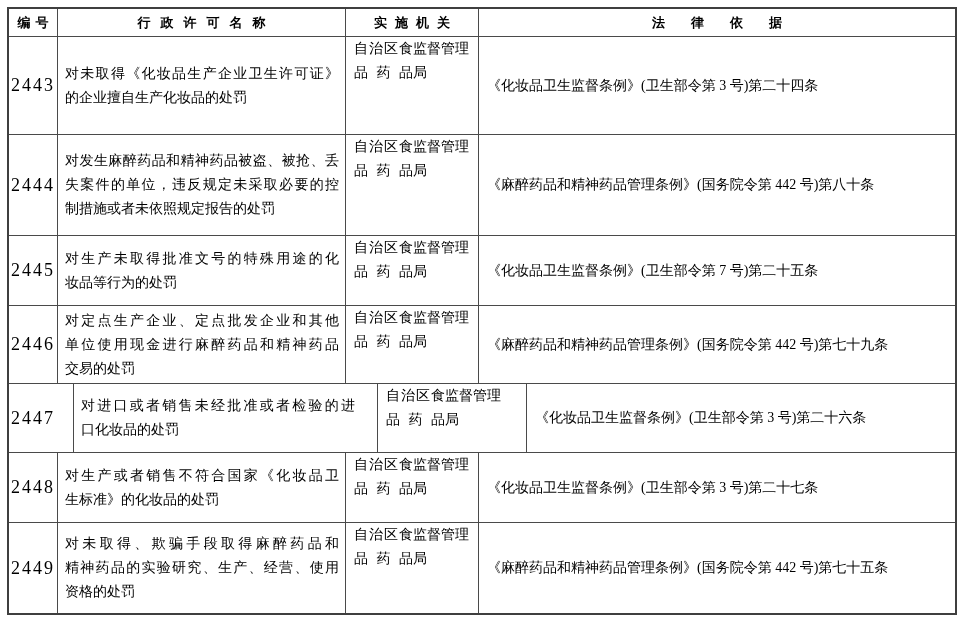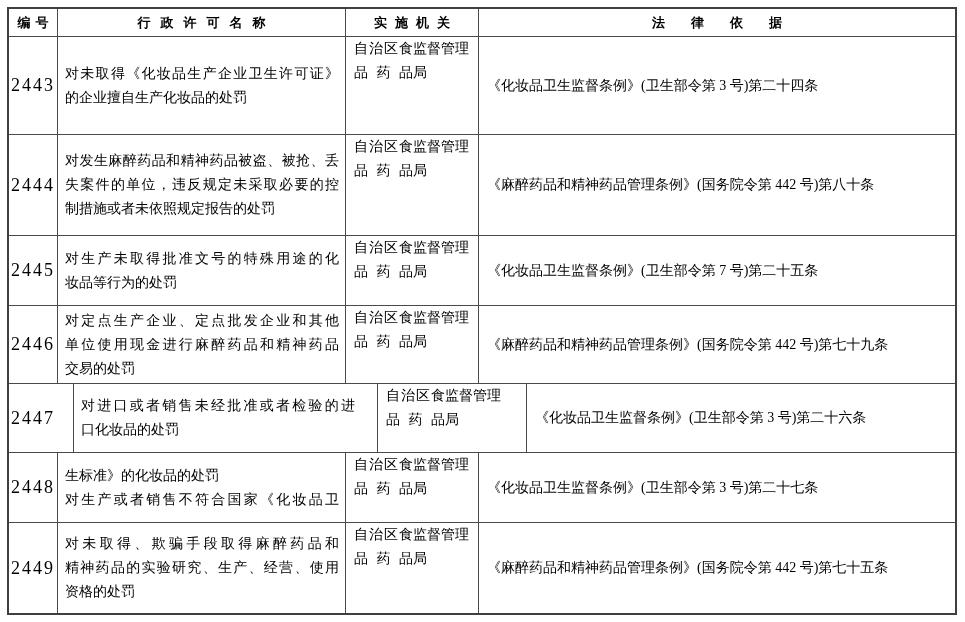--- a/index.html
+++ b/index.html
@@ -159,22 +159,22 @@
     <div class="cell bl c-agency">
         <div class="line fill">自治区食品药品</div>
         <div class="line">监督管理局</div>
       </div>
     <div class="cell bl c-legal">《化妆品卫生监督条例》(卫生部令第 3 号)第二十六条</div>
   </div>
 
   <div class="row data r5">
     <div class="cell c-id">2448</div>
     <div class="cell bl c-name">
+        <div class="line fill">对生产或者销售不符合国家《化妆品卫</div>
         <div class="line">生标准》的化妆品的处罚</div>
-        <div class="line fill">对生产或者销售不符合国家《化妆品卫</div>
       </div>
     <div class="cell bl c-agency">
         <div class="line fill">自治区食品药品</div>
         <div class="line">监督管理局</div>
       </div>
     <div class="cell bl c-legal">《化妆品卫生监督条例》(卫生部令第 3 号)第二十七条</div>
   </div>
 
   <div class="row data r6">
     <div class="cell c-id">2449</div>

